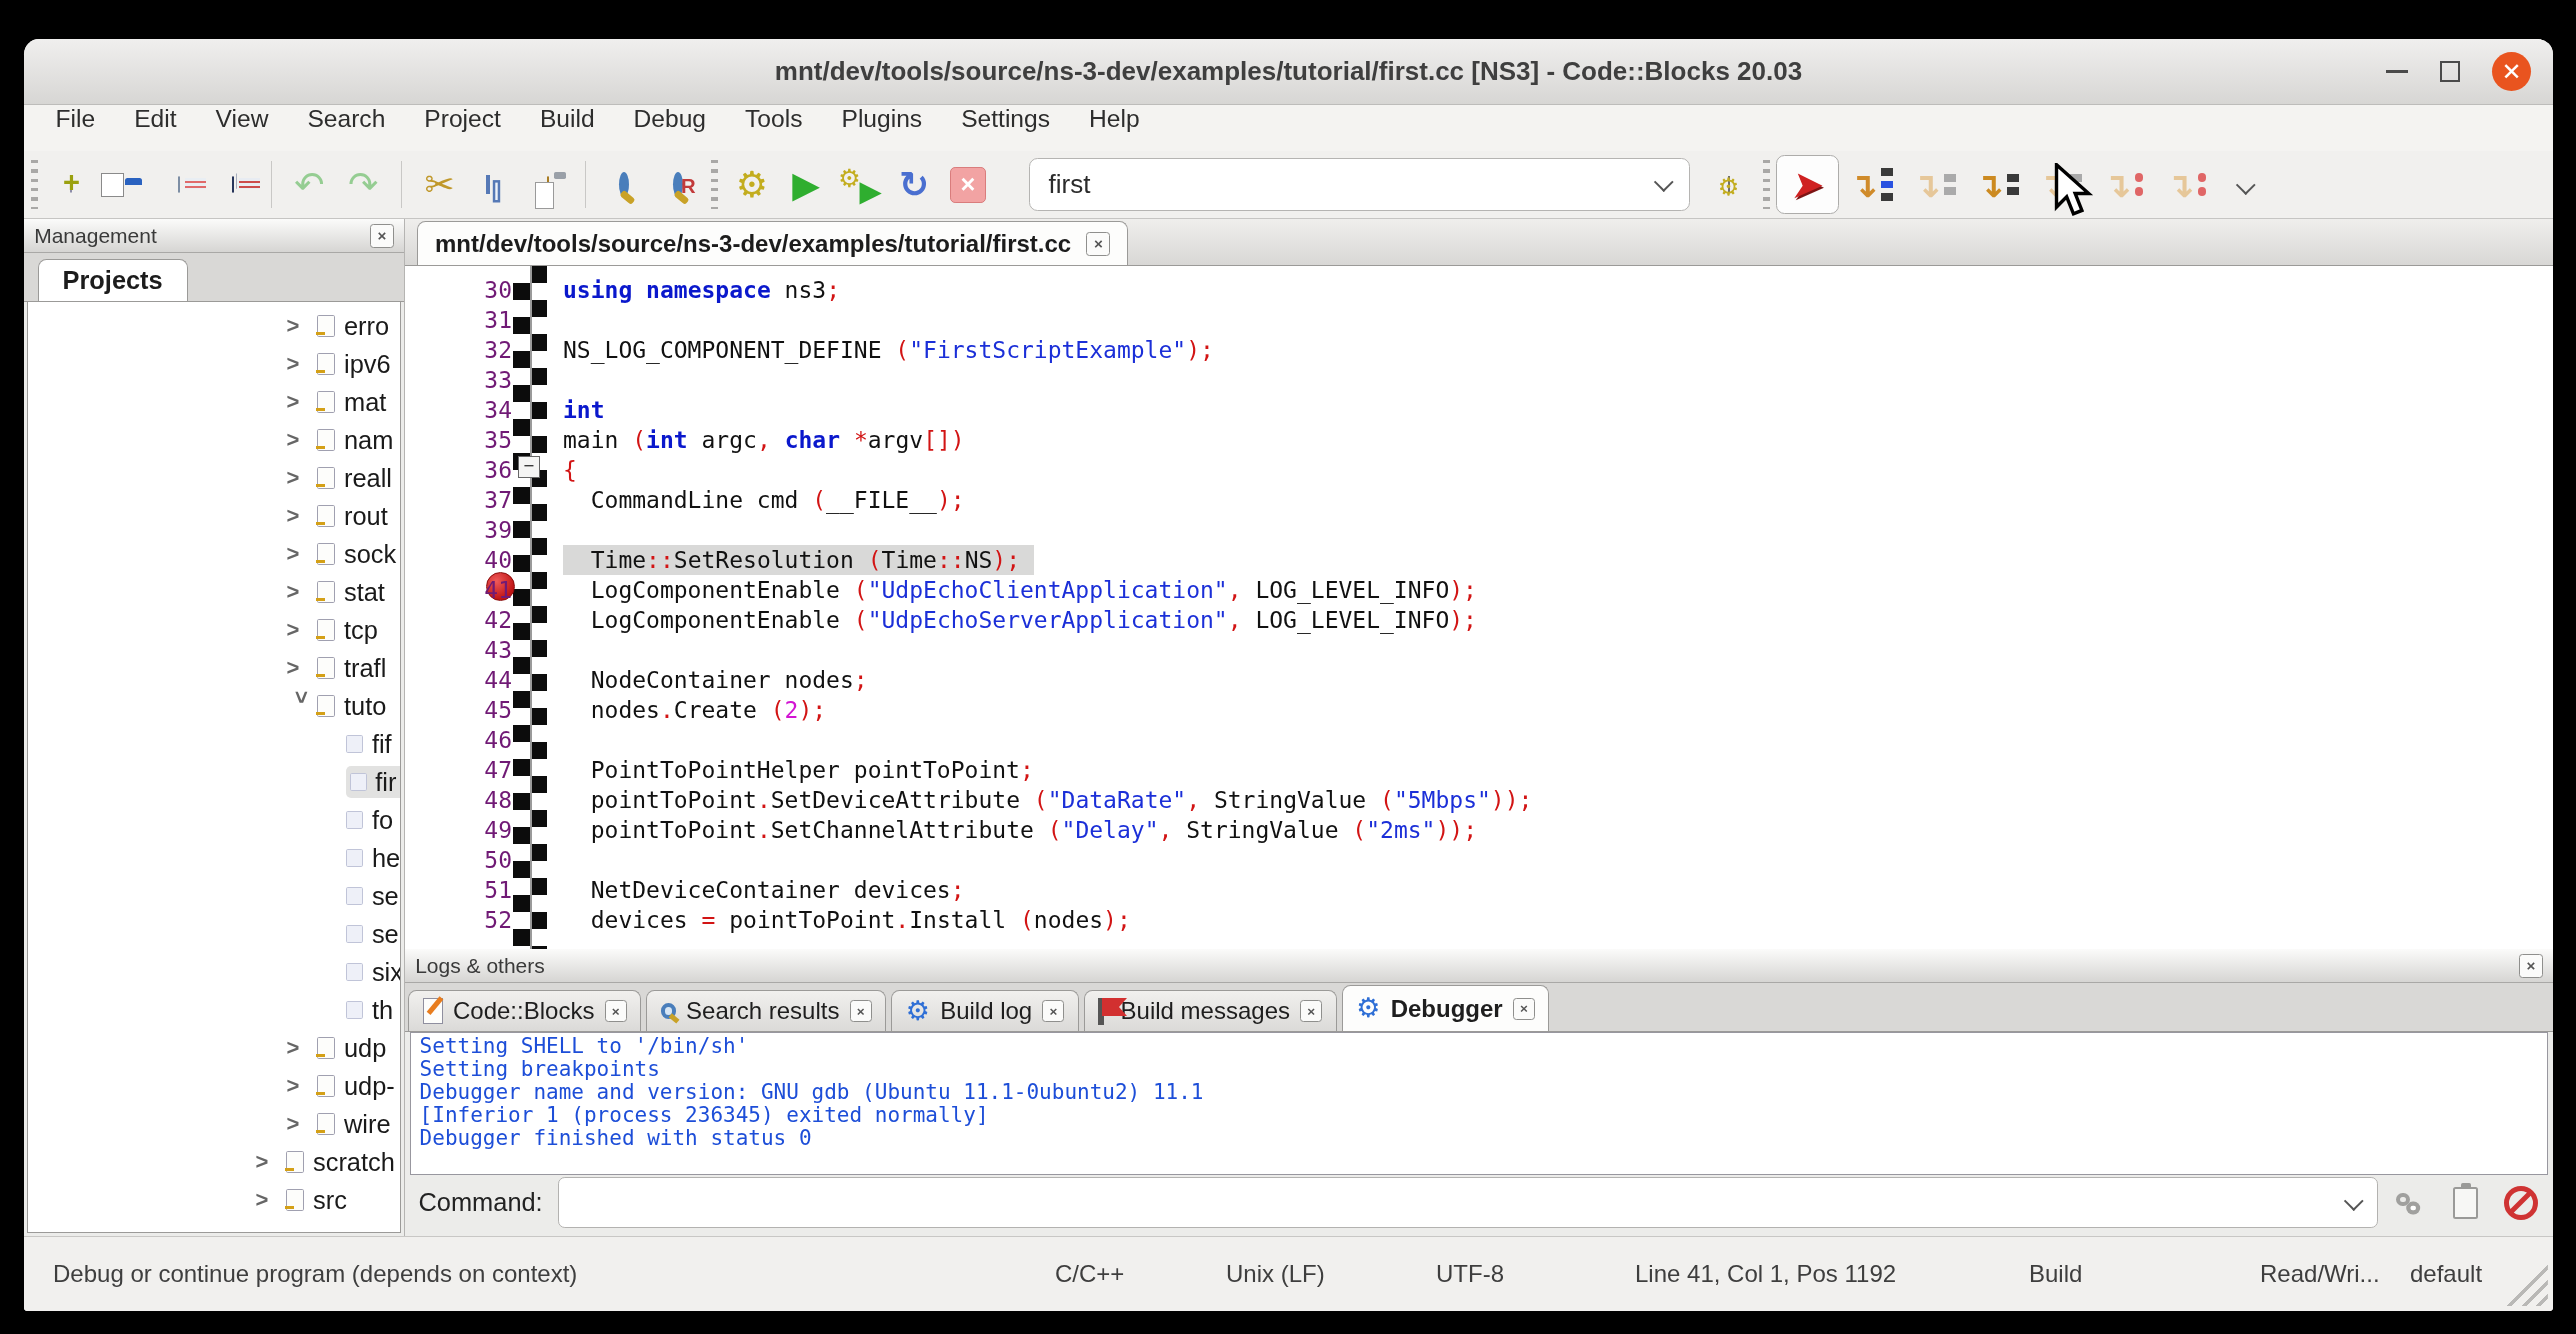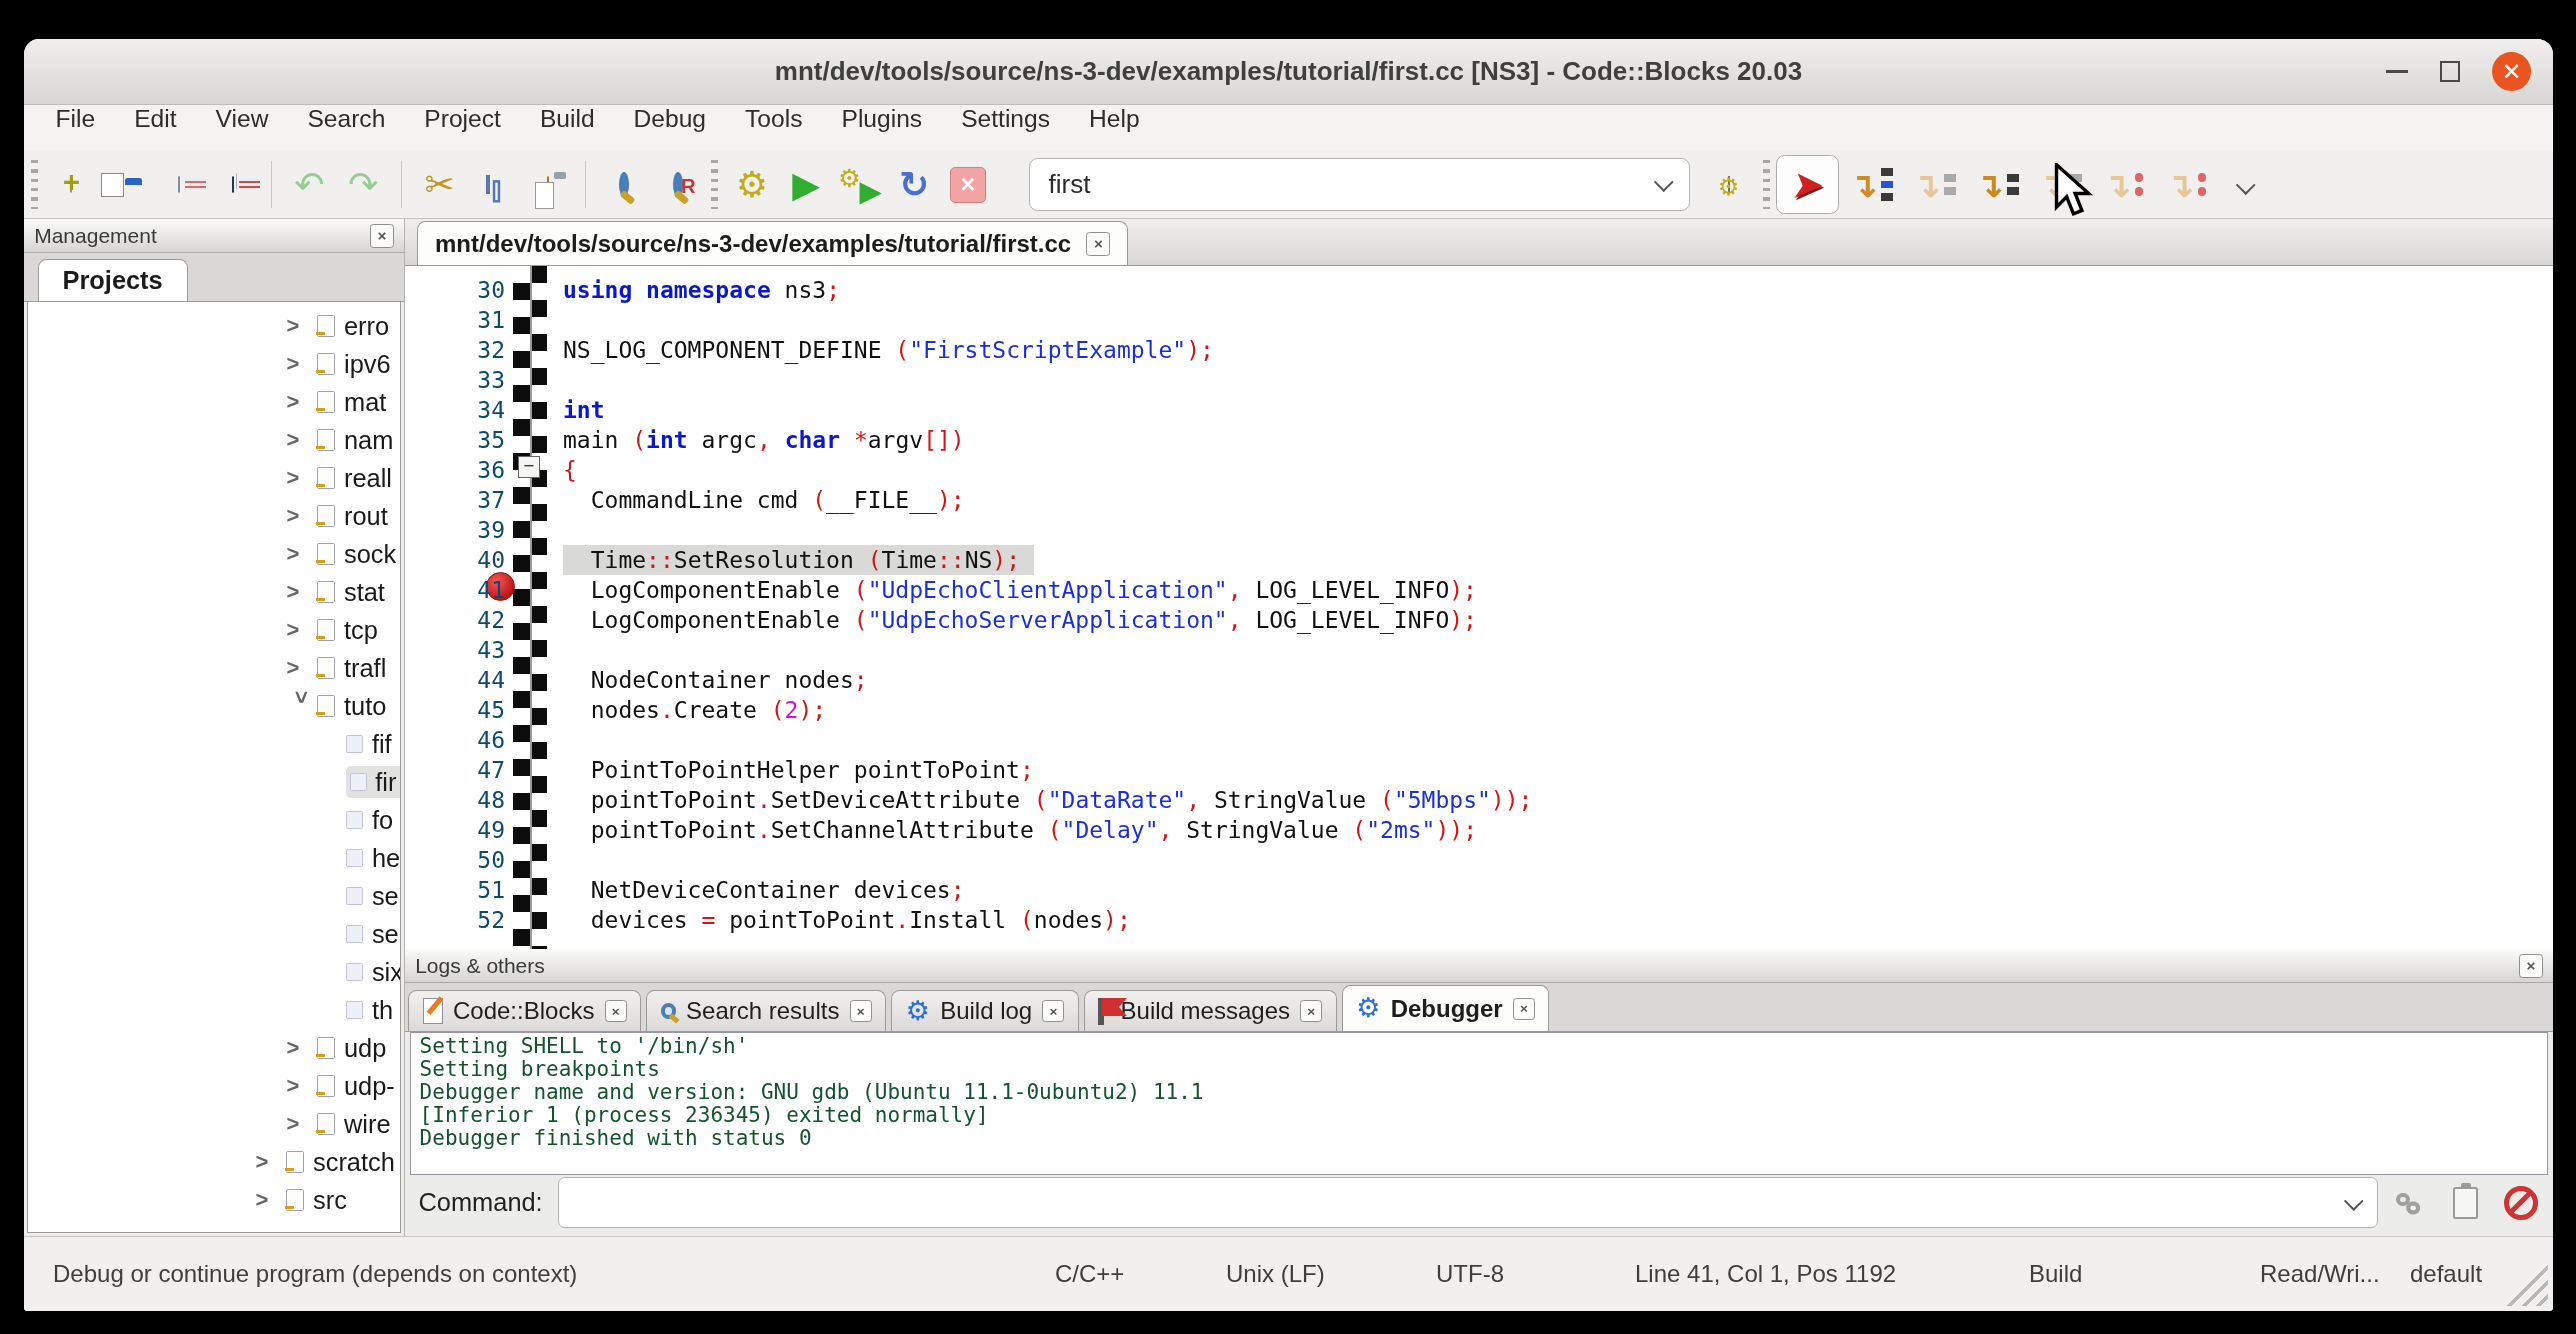--- a/index.html
+++ b/index.html
@@ -101,21 +101,21 @@
   .etabs { height:47px; display:flex; align-items:flex-end; padding-left:12px; background:linear-gradient(#efeeec,#d8d7d5); border-bottom:1.7px solid #9b9a98; flex:none; }
   .etab { height:44px; background:#fdfdfc; border:1.7px solid #9b9a98; border-bottom:none; border-radius:8.5px 8.5px 0 0;
           display:flex; align-items:center; gap:15.2px; padding:0 17px; }
   .etab-label { font-size:24px; font-weight:bold; color:#1c1c1c; }
   .code { flex:1; background:#fff; position:relative; overflow:hidden;
           font-family:"DejaVu Sans Mono","Liberation Mono",monospace; font-size:23px; }
   .strip { position:absolute; left:108px; top:0; bottom:0; width:34px;
            background:repeating-conic-gradient(#0c0c0c 0% 25%, #ffffff 0% 50%); background-size:34px 34px; }
   .strip:after { content:""; position:absolute; left:50%; top:0; bottom:0; width:1.7px; background:#9a9a9a; }
   .cl { height:30px; line-height:30px; padding-left:158px; white-space:pre; position:relative; }
-  .cl .num { position:absolute; left:5px; top:0; width:95px; text-align:right; color:#0c4a6e; }
+  .cl .num { position:absolute; left:12px; top:0; width:95px; text-align:right; color:#701a75; }
   .tk-k { color:#0a18cc; font-weight:bold; } .tk-s { color:#1b2fd8; } .tk-p { color:#d21414; }
   .tk-n { color:#d214d2; } .tk-x { color:#111; }
   .hlspan { background:#d9d9d8; display:inline-block; padding-right:13.5px; }
   .bp { position:absolute; left:81px; width:29px; height:29px; border-radius:50%;
         background:radial-gradient(circle at 35% 30%, #ef5a5a, #c01515 70%); border:1.7px solid #8a0c0c; }
   .fold { position:absolute; left:113px; width:22px; height:22px; background:#f5f5f4; border:1.7px solid #666;
           color:#333; font-size:18.6px; line-height:18.6px; text-align:center; font-family:"Liberation Sans",sans-serif; }
 
   
   .logs { flex:1; display:flex; flex-direction:column; background:#ececea; min-height:0; }
@@ -126,21 +126,21 @@
   .ltab-label { font-size:24px; color:#1e1e1e; }
   .ltab.active .ltab-label { font-weight:bold; }
   .cbic { width:20.3px; height:25.4px; background:#fdfdfb; border:1.7px solid #8f8f9f; position:relative; }
   .cbic:after { content:""; position:absolute; left:1.7px; top:3.4px; width:20.3px; height:5.1px; background:#e87d1e; transform:rotate(-50deg); }
   .mini-lens { width:15.2px; height:15.2px; border:4.2px solid #4a7ebb; border-radius:50%; background:#d8e6f4; position:relative; }
   .mini-lens:after { content:""; position:absolute; width:10.2px; height:5.1px; background:#c9a227; bottom:-6px; right:-7.6px; transform:rotate(40deg); }
   .lgear { font-size:27px; color:#2f6fd6; line-height:1; }
   .lflag { width:5.1px; height:27px; background:#555; position:relative; margin-right:6.8px; }
   .lflag:after { content:""; position:absolute; left:3.4px; top:0; border-top:9.3px solid #d23030; border-bottom:9.3px solid #d23030; border-left:17px solid #d23030; border-right:8.5px solid transparent; }
   .lout { flex:1; background:#fff; border:1.7px solid #98979f; margin:0 5.1px; overflow:hidden;
-          font-family:"DejaVu Sans Mono","Liberation Mono",monospace; font-size:21px; line-height:23px; padding:1.7px 8.5px; color:#14532d; }
+          font-family:"DejaVu Sans Mono","Liberation Mono",monospace; font-size:21px; line-height:23px; padding:1.7px 8.5px; color:#1d4ed8; }
   .cmdrow { height:61px; display:flex; align-items:center; padding:0 8.5px 5.1px 13.5px; gap:8.5px; flex:none; }
   .cmd-label { font-size:25.4px; color:#222; margin-right:6.8px; }
   .cmd-input { flex:1; height:51px; background:#fff; border:1.7px solid #b3b2b0; border-radius:6.8px;
                display:flex; align-items:center; justify-content:flex-end; padding:0 17px; }
   .cmd-btn { width:47px; height:51px; display:flex; align-items:center; justify-content:center; }
   .ic-link { width:13.5px; height:13.5px; border:4.2px solid #a0a09e; border-radius:50%; box-shadow:10.2px 8.5px 0 -4.2px #fff, 10.2px 8.5px 0 0 #a0a09e; margin:-6.8px 8.5px 0 -5.1px; }
   .ic-clip { width:25.4px; height:32px; border:2.5px solid #9a9a98; background:#f7f7f5; border-radius:2.5px; position:relative; }
   .ic-clip:before { content:""; position:absolute; top:-6px; left:6px; width:10.2px; height:6px; background:#9a9a98; border-radius:1.7px; }
   .ic-stop { width:34px; height:34px; border:5.1px solid #cf3333; border-radius:50%; position:relative; }
   .ic-stop:after { content:""; position:absolute; left:-1.7px; top:9.3px; width:27px; height:5.1px; background:#cf3333; transform:rotate(-45deg); }

